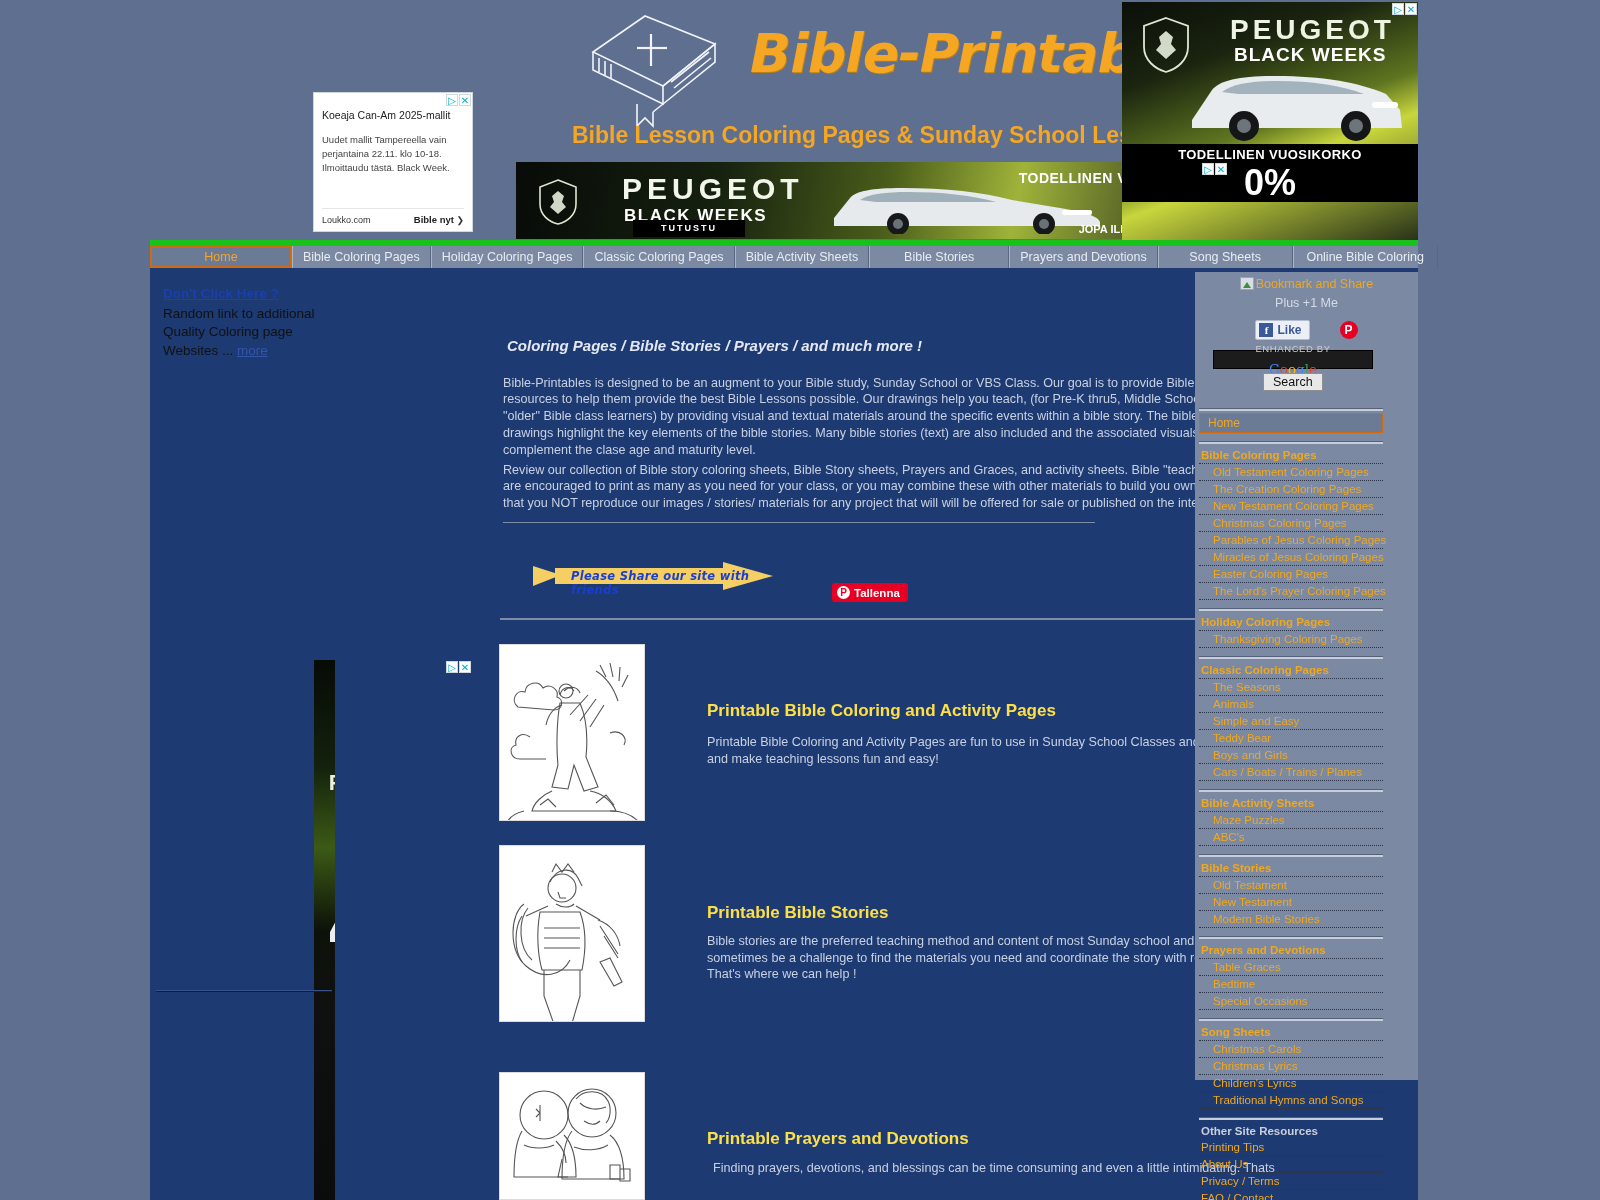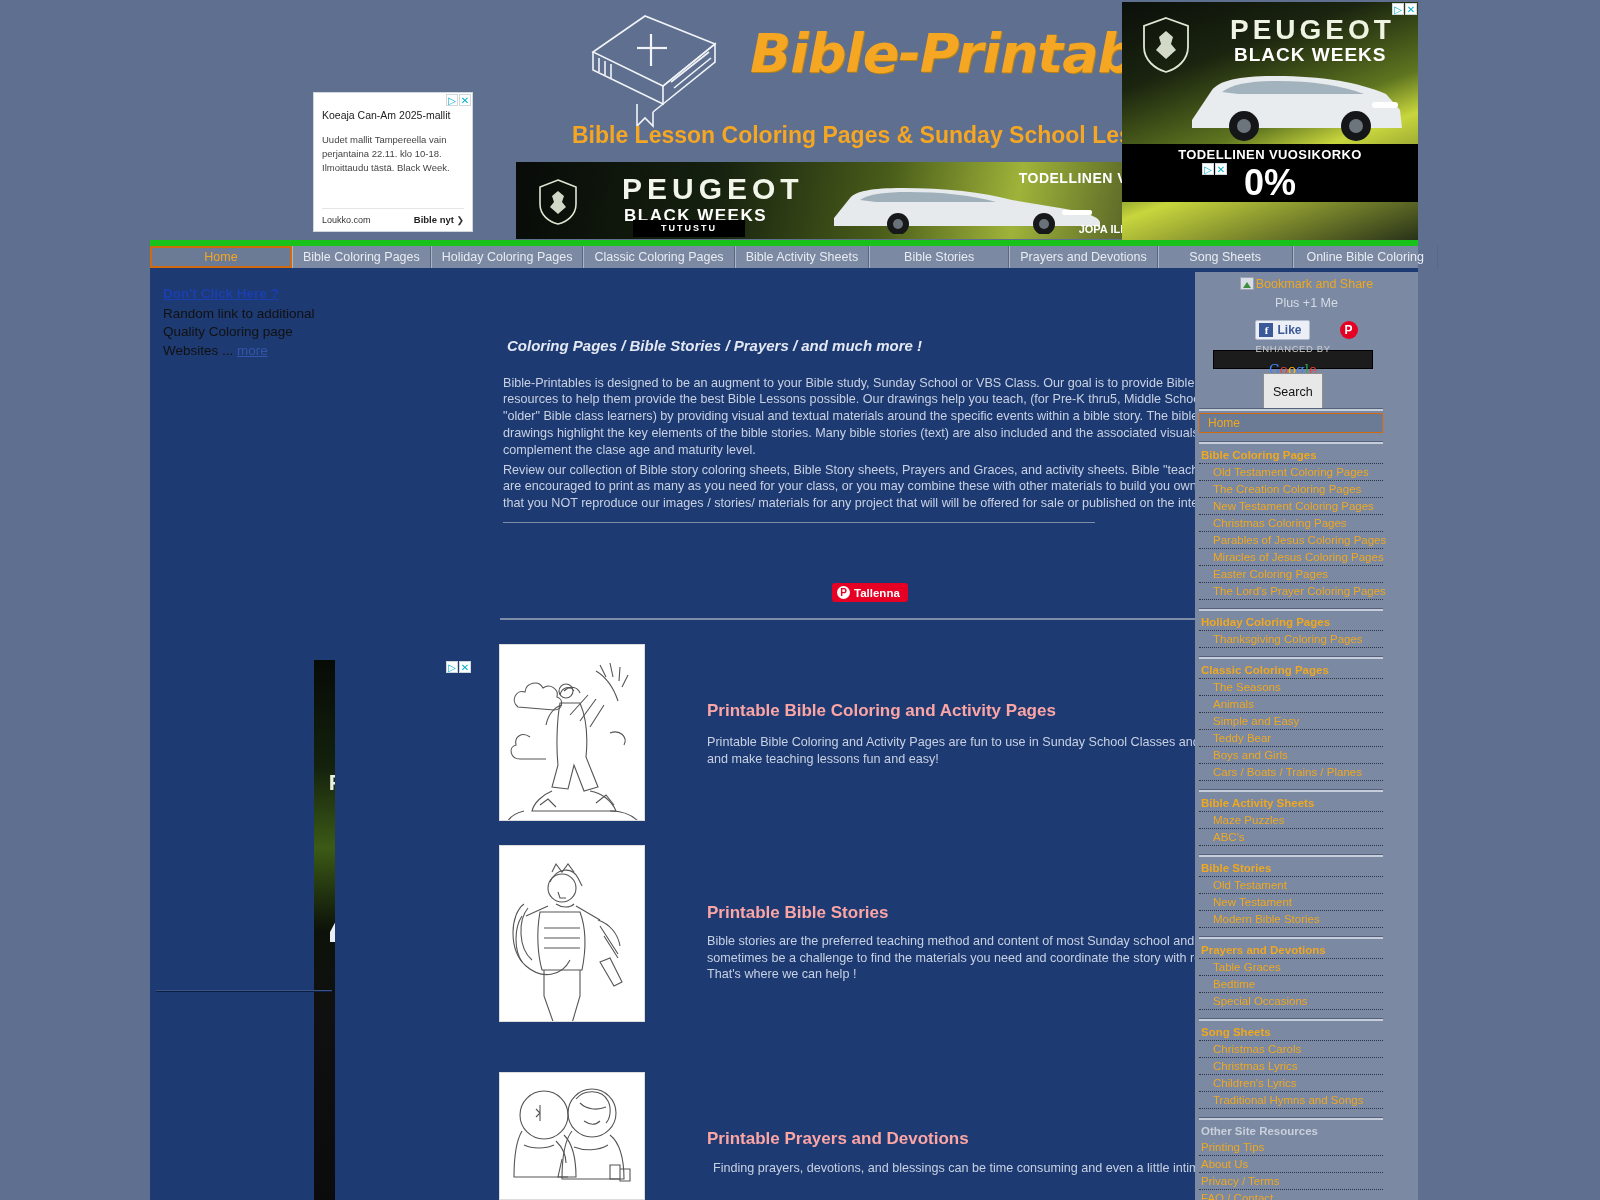--- a/index.html
+++ b/index.html
@@ -282,30 +282,30 @@
 
   .section {
     position: absolute; left: 0; width: 860px;
   }
   .sec-thumb {
     position: absolute; left: 164px; width: 146px; height: 177px;
     background: #fff; border: 1px solid #dcdcdc; overflow: hidden;
   }
   .sec-title {
     position: absolute; left: 372px;
-    font-size: 17px; font-weight: bold; color: #fca5a5;
+    font-size: 17px; font-weight: bold; color: #fde047;
   }
   .sec-body {
     position: absolute; left: 372px; width: 630px;
     font-size: 12.6px; line-height: 1.33; color: #c8d1e2;
   }
 
   
   .right-col {
-    position: absolute; left: 1045px; top: 0; width: 223px; height: 928px;
+    position: absolute; left: 1045px; top: 0; width: 223px; height: 808px;
     background: #7b89a3;
   }
   .rc-bookmark {
     position: absolute; left: 0; top: 5px; width: 100%; text-align: center;
     font-size: 12.5px; color: #f0a81e;
   }
   .rc-bookmark .brokenimg {
     display: inline-block; width: 14px; height: 13px; vertical-align: -2px;
     margin-right: 2px;
     background: #d8dde6; border: 1px solid #9aa4b4; position: relative;
@@ -350,21 +350,21 @@
   .gsearch-box .goog { font-size: 13.5px; font-family: "DejaVu Serif", serif; }
   .gsearch-box .goog .b1 { color: #4285f4; }
   .gsearch-box .goog .b2 { color: #ea4335; }
   .gsearch-box .goog .b3 { color: #fbbc05; }
   .gsearch-box .goog .b4 { color: #4285f4; }
   .gsearch-box .goog .b5 { color: #34a853; }
   .gsearch-box .goog .b6 { color: #ea4335; }
   .gsearch-btn {
     position: absolute; left: 68px; top: 101px;
     background: #e8e8e8; border: 1px solid #8f8f8f;
-    font-size: 12.5px; color: #111; padding: 11px 9px; cursor: pointer;
+    font-size: 12.5px; color: #111; padding: 1px 9px; cursor: pointer;
   }
 
   .menu {
     position: absolute; left: 4px; top: 136px; width: 184px;
   }
   .menu-top-rule {
     height: 3px; background: #c6cedb; border-top: 1px solid #55617a;
     margin: 0 0 2px 0;
   }
   .menu-current {
@@ -535,20 +535,26 @@
 
       <div class="left-rule"></div>
     </div>
 
     <div class="center-col">
       <h2 class="page-sub">Coloring Pages / Bible Stories / Prayers / and much more !</h2>
       <p class="para p1">Bible-Printables is designed to be an augment to your Bible study, Sunday School or VBS Class. Our goal is to provide Bible lesson leaders with resources to help them provide the best Bible Lessons possible. Our drawings help you teach, (for Pre-K thru5, Middle School, Young Adult and "older" Bible class learners) by providing visual and textual materials around the specific events within a bible story. The bible coloring page drawings highlight the key elements of the bible stories. Many bible stories (text) are also included and the associated visuals can be selected to complement the clase age and maturity level.</p>
       <p class="para p2">Review our collection of Bible story coloring sheets, Bible Story sheets, Prayers and Graces, and activity sheets. Bible "teachers" (lesson leaders) are encouraged to print as many as you need for your class, or you may combine these with other materials to build you own lessons. We do ask that you NOT reproduce our images / stories/ materials for any project that will will be offered for sale or published on the internet.</p>
       <div class="hr-thin"></div>
 
+      <div class="share-arrow">
+        <svg viewBox="0 0 240 32" width="240" height="32">
+          <path d="M0 6 L28 15 L0 26 L0 6 Z M22 8 L190 8 L190 2 L240 16 L190 30 L190 24 L22 24 Z" fill="#f5cf63"></path>
+        </svg>
+        <div class="lbl">Please Share our site with friends</div>
+      </div>
 
       <div class="pin-btn">
         <span class="pglyph">P</span>
         <span>Tallenna</span>
       </div>
       <div class="hr-thin2"></div>
 
       <div class="section" style="top:372px;height:192px">
         <div class="sec-thumb" style="top:0">
           <svg viewBox="0 0 146 177" width="146" height="177">

